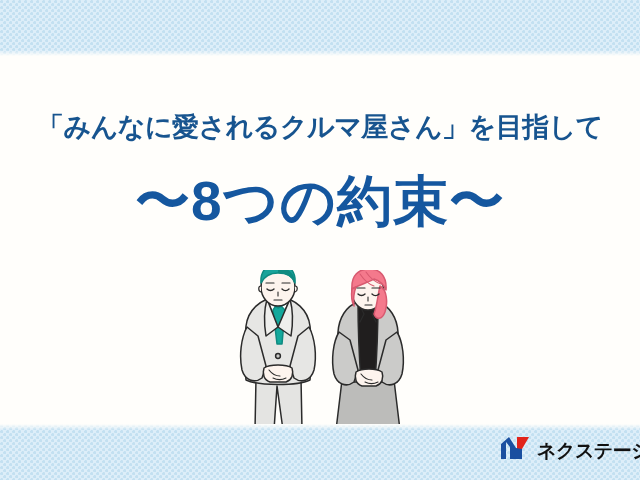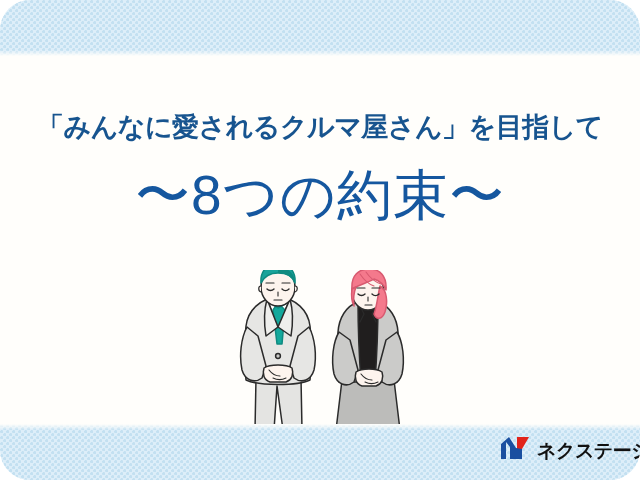--- a/index.html
+++ b/index.html
@@ -13,21 +13,20 @@
     font-family: "Liberation Sans", sans-serif;
     background: #ffffff;
   }
 
   .slide {
     position: relative;
     width: 640px;
     height: 480px;
     background: #fffefb;
     overflow: hidden;
-    border-radius: 30px;
   }
 
   
   .dot-band {
     position: absolute;
     left: 0;
     width: 640px;
     background-color: #ddeef9;
     background-image:
       radial-gradient(circle at 1.6px 1.6px, #c3e0f1 1.35px, rgba(195,224,241,0) 1.6px),
@@ -65,24 +64,24 @@
     color: #17548f;
     font-size: 27px;
     font-weight: 700;
     letter-spacing: -0.5px;
     line-height: 1.18;
     white-space: nowrap;
   }
   .line-2 {
     color: #15579f;
     font-size: 55px;
-    font-weight: 400;
+    font-weight: 700;
     letter-spacing: 1px;
     line-height: 1.1;
-    margin-top: 21px;
+    margin-top: 27px;
     white-space: nowrap;
   }
 
   
   .illustration {
     position: absolute;
     left: 236px;
     top: 270px;
     width: 180px;
     height: 162px;

